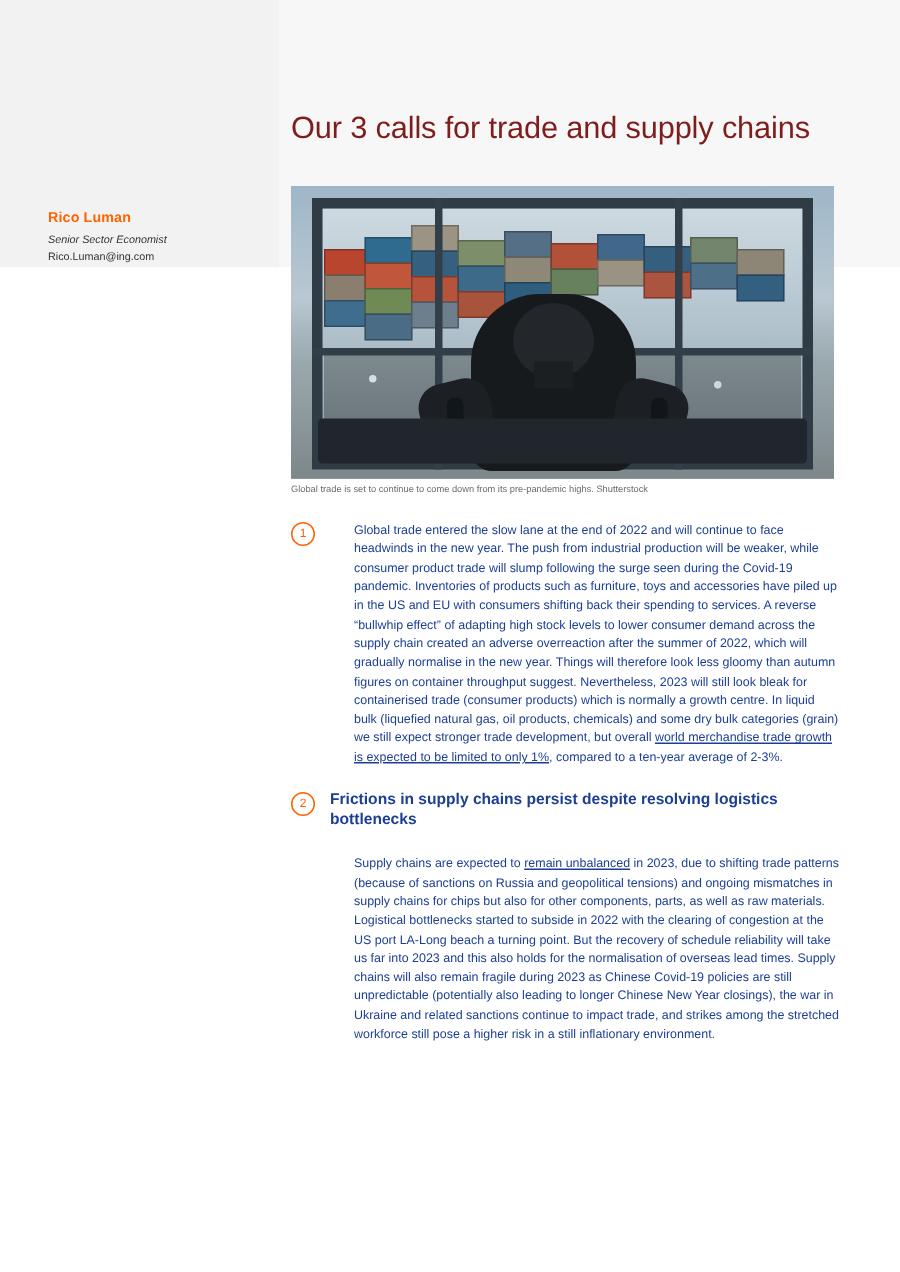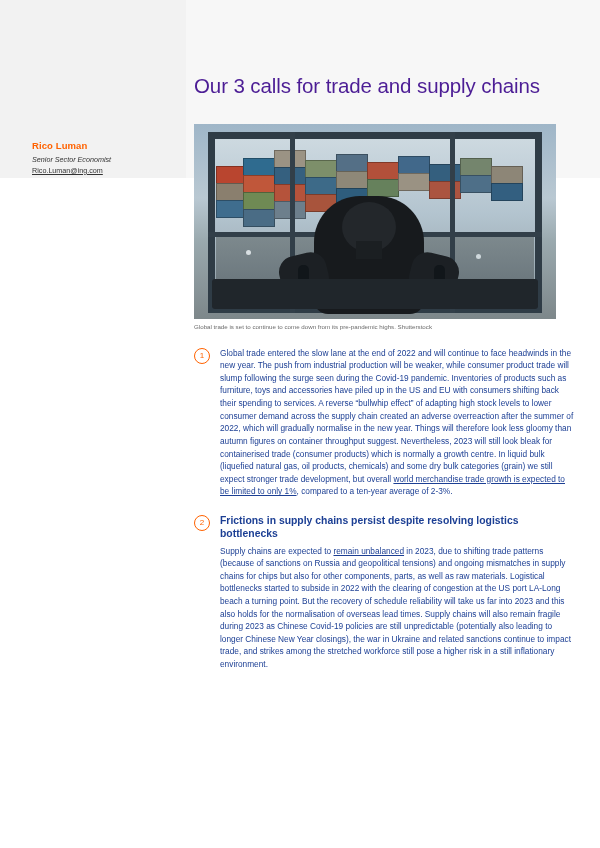--- a/index.html
+++ b/index.html
@@ -56,31 +56,30 @@
     font-size: 7.2px;
     margin: 0 0 1px 0;
     line-height: 1.35;
     font-style: italic;
   }
   .author-email {
     color: #333333;
     font-size: 7.2px;
     margin: 0;
     line-height: 1.35;
-    text-decoration: underline;
   }
   
   .main-col {
     position: absolute;
     left: 194px;
     top: 0;
     width: 362px;
   }
   .doc-title {
-    color: #4c1d95;
+    color: #7f1d1d;
     font-size: 20.5px;
     font-weight: normal;
     line-height: 1.2;
     margin: 74px 0 0 0;
     letter-spacing: -0.1px;
   }
   .standfirst {
     color: #1c3f94;
     font-size: 8.6px;
     font-weight: bold;
@@ -130,21 +129,21 @@
     color: #1c3f94;
     font-size: 10.4px;
     font-weight: bold;
     line-height: 1.28;
     margin: 0 0 4px 0;
   }
   .sec-body {
     color: #1c3f94;
     font-size: 8.3px;
     line-height: 1.52;
-    margin: 0;
+    margin: 16px;
     text-align: left;
   }
   .sec-body a, .link {
     color: #1c3f94;
     text-decoration: underline;
   }
   
   .sky {
     position: absolute;
     left: 0; top: 0; right: 0; height: 100%;

